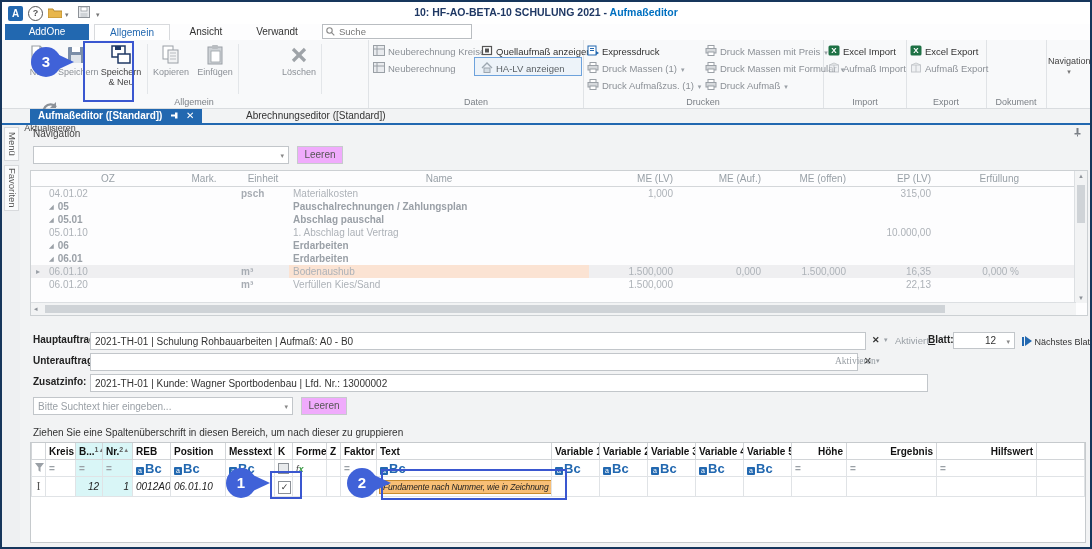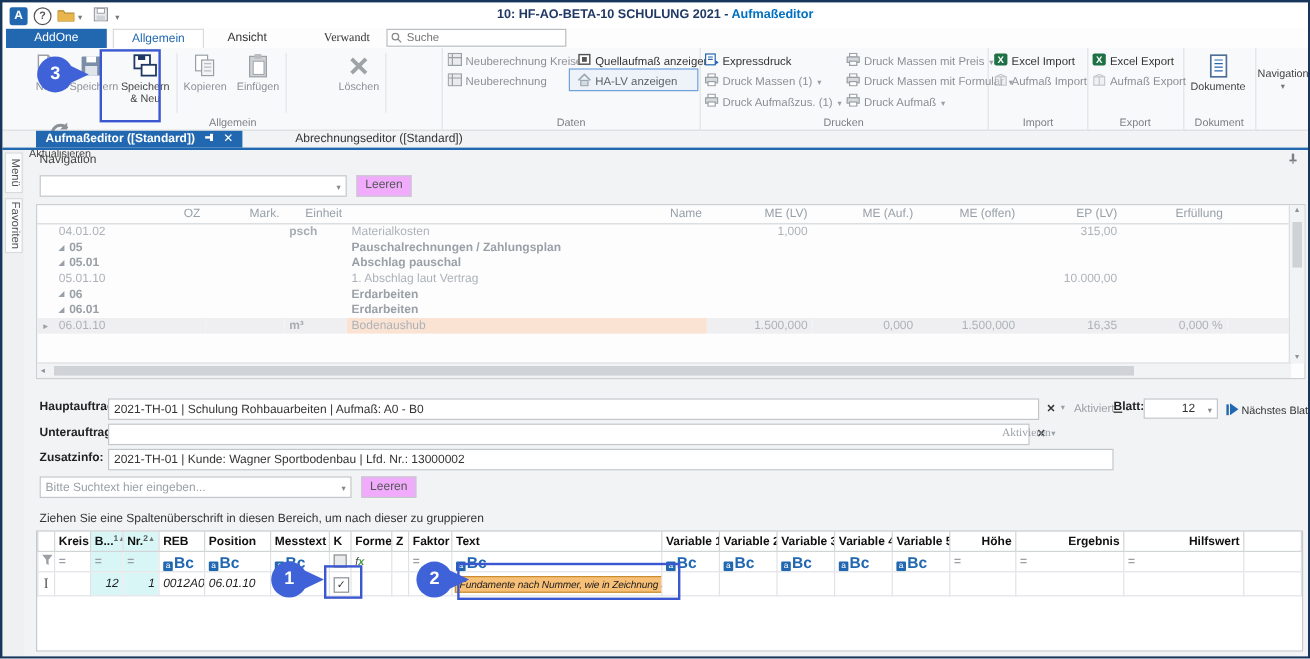--- a/index.html
+++ b/index.html
@@ -53,21 +53,21 @@
   .pin{position:absolute;}
   
   .combo{position:absolute;height:18px;border:1px solid #c2c6ca;background:#fff;box-sizing:border-box;}
   .combo input{position:absolute;inset:0;border:none;outline:none;background:transparent;font-family:"Liberation Sans",sans-serif;font-size:10px;color:#333;padding:0 16px 0 4px;width:100%;box-sizing:border-box;}
   .combo input::placeholder{color:#9aa0a6;opacity:1;}
   .combo .arr{position:absolute;right:4px;top:5px;font-size:7px;color:#888;}
   .btn{position:absolute;height:18px;border:1px solid #c7cacd;background:#f0abfc;color:#555;text-align:center;line-height:16px;font-size:10px;box-sizing:border-box;}
   
   .ugridwrap{position:absolute;left:30px;top:170px;width:1058px;height:146px;background:#fdfdfe;border:1px solid #ccd0d3;box-sizing:border-box;}
   table.ugrid{border-collapse:collapse;table-layout:fixed;width:1046px;font-size:10px;color:#adb2b8;}
-  table.ugrid th{height:15px;font-weight:normal;color:#98a0a7;text-align:right;border-bottom:1px solid #d4d7da;padding:0 4px;white-space:nowrap;overflow:hidden;}
+  table.ugrid th{height:15px;font-weight:normal;color:#98a0a7;text-align:center;border-bottom:1px solid #d4d7da;padding:0 4px;white-space:nowrap;overflow:hidden;}
   table.ugrid th.r, table.ugrid td.r{text-align:right;}
   table.ugrid td{height:13px;padding:0 4px;white-space:nowrap;overflow:hidden;}
   tr.bold td{font-weight:bold;color:#9aa0a7;}
   tr.sel td{background:#efeff1;}
   td.peach{background:#fbe3d3 !important;}
   .exp{font-size:6px;color:#9aa0a7;margin-right:4px;vertical-align:1px;}
   td.lv1{padding-left:10px;}td.lv2{padding-left:22px;}td.lv3{padding-left:38px;}
   td.unit{font-weight:bold;color:#a7acb3;}
   .rowind{color:#9aa0a7;font-size:8px;text-align:center;padding:0 !important;}
   .vscroll{position:absolute;right:0;top:0;width:12px;height:132px;background:#f2f3f4;border-left:1px solid #dcdfe2;}
@@ -130,21 +130,21 @@
         <rect x="2.5" y="7" width="7" height="4" fill="#cfd3d7"></rect>
       </svg>
     <div class="ddv" style="left:94px;">▾</div>
     <div class="wtitle"><span>10: HF-AO-BETA-10 SCHULUNG 2021 -</span> <span class="mod">Aufmaßeditor</span></div>
   </div>
 
   <div class="rtabs">
     <div class="rtab addone">AddOne</div>
     <div class="rtab active" style="left:92px;width:76px;">Allgemein</div>
     <div class="rtab" style="left:172px;width:64px;">Ansicht</div>
-    <div class="rtab" style="left:252px;width:70px;font-family:Liberation Serif, serif;">Verwandt</div>
+    <div class="rtab" style="left:240px;width:70px;">Verwandt</div>
     <input class="searchbox" readonly="" placeholder="Suche" style="">
     <svg class="mag" width="9" height="9">
         <circle cx="3.5" cy="3.5" r="2.7" fill="none" stroke="#888" stroke-width="1.1"></circle>
         <line x1="5.6" y1="5.6" x2="8.3" y2="8.3" stroke="#888" stroke-width="1.1"></line>
       </svg>
   </div>
 
   <div class="ribbon">
 
     <div class="rgroup" style="left:18px;width:348px;">
@@ -298,30 +298,20 @@
         <div class="smallitem"><svg class="sico dis-ico" viewBox="0 0 12 11">
               <rect x="1.5" y="3" width="9" height="7" fill="#e9ebee" stroke="#9aa0a6"></rect>
               <path d="M1.5 3 6 1l4.5 2" fill="none" stroke="#9aa0a6"></path>
               <line x1="6" y1="3" x2="6" y2="10" stroke="#9aa0a6"></line>
             </svg><span>Aufmaß Export</span></div>
       </div>
       <div class="rglabel">Export</div>
     </div>
 
     <div class="rgroup" style="left:984px;width:60px;">
-      <div class="bigbtn" style="width:54px;">
-        <svg class="bico" viewBox="0 0 22 22">
-            <rect x="5" y="2" width="13" height="18" fill="#fff" stroke="#4d6e96" stroke-width="1.4"></rect>
-            <line x1="8" y1="6" x2="15" y2="6" stroke="#2268b0"></line>
-            <line x1="8" y1="9" x2="15" y2="9" stroke="#2268b0"></line>
-            <line x1="8" y1="12" x2="15" y2="12" stroke="#2268b0"></line>
-            <line x1="8" y1="15" x2="15" y2="15" stroke="#2268b0"></line>
-          </svg>
-        <span class="blab">Dokumente</span>
-        </div>
       <div class="rglabel">Dokument</div>
     </div>
 
     <div class="rgroup" style="left:1044px;width:44px;border-right:none;">
       <div class="bigbtn" style="width:42px;padding-top:14px;">
         <span class="blab">Navigation</span>
         <span style="font-size:7px;color:#777;">▾</span></div>
     </div>
   </div>
 
@@ -470,20 +460,33 @@
         <td class="rowind">▸</td>
         <td class="lv3">06.01.10</td>
             <td></td>
         <td class="unit">m³</td>
         <td class="peach">Bodenaushub</td>
         <td class="r">1.500,000</td>
         <td class="r">0,000</td>
         <td class="r">1.500,000</td>
         <td class="r">16,35</td>
         <td class="r">0,000 %</td>
+            <td></td>
+          </tr>
+      <tr>
+        <td class="rowind"></td>
+            <td class="lv3">06.01.20</td>
+            <td></td>
+        <td class="unit">m³</td>
+            <td>Verfüllen Kies/Sand</td>
+        <td class="r">1.500,000</td>
+            <td class="r"></td>
+            <td class="r"></td>
+        <td class="r">22,13</td>
+            <td class="r"></td>
             <td></td>
           </tr>
     </tbody>
       </table>
     <div class="vscroll">
       <div class="sarr" style="top:2px;">▲</div>
       <div class="thumb"></div>
       <div class="sarr" style="bottom:2px;">▼</div>
     </div>
     <div class="hscroll">

